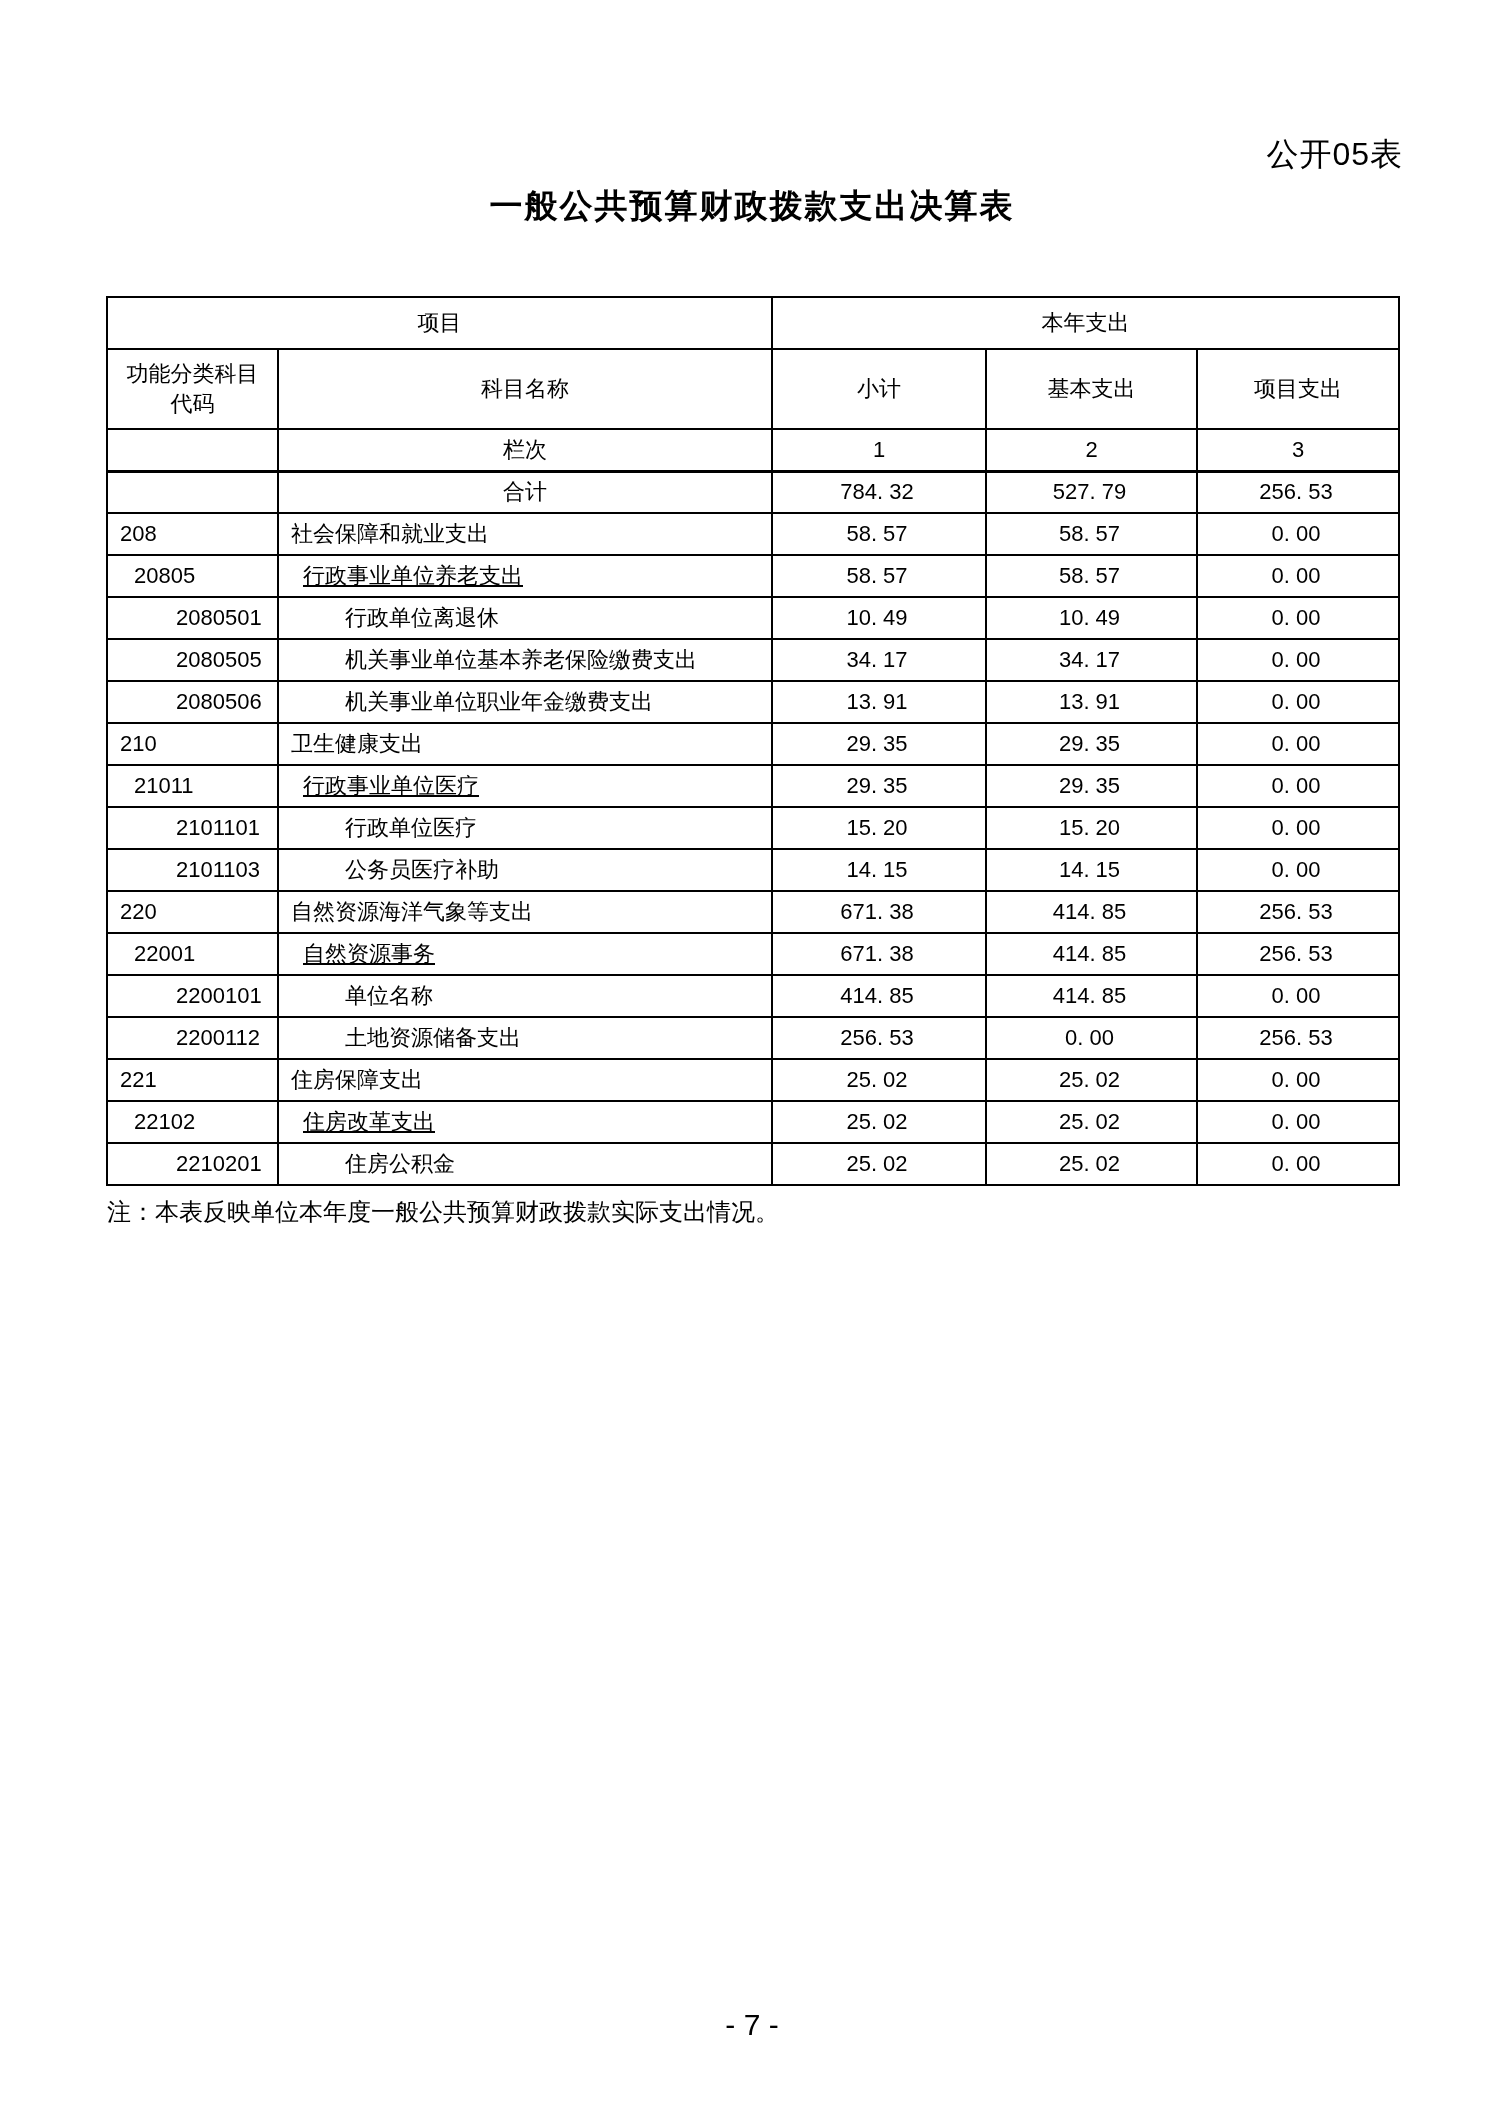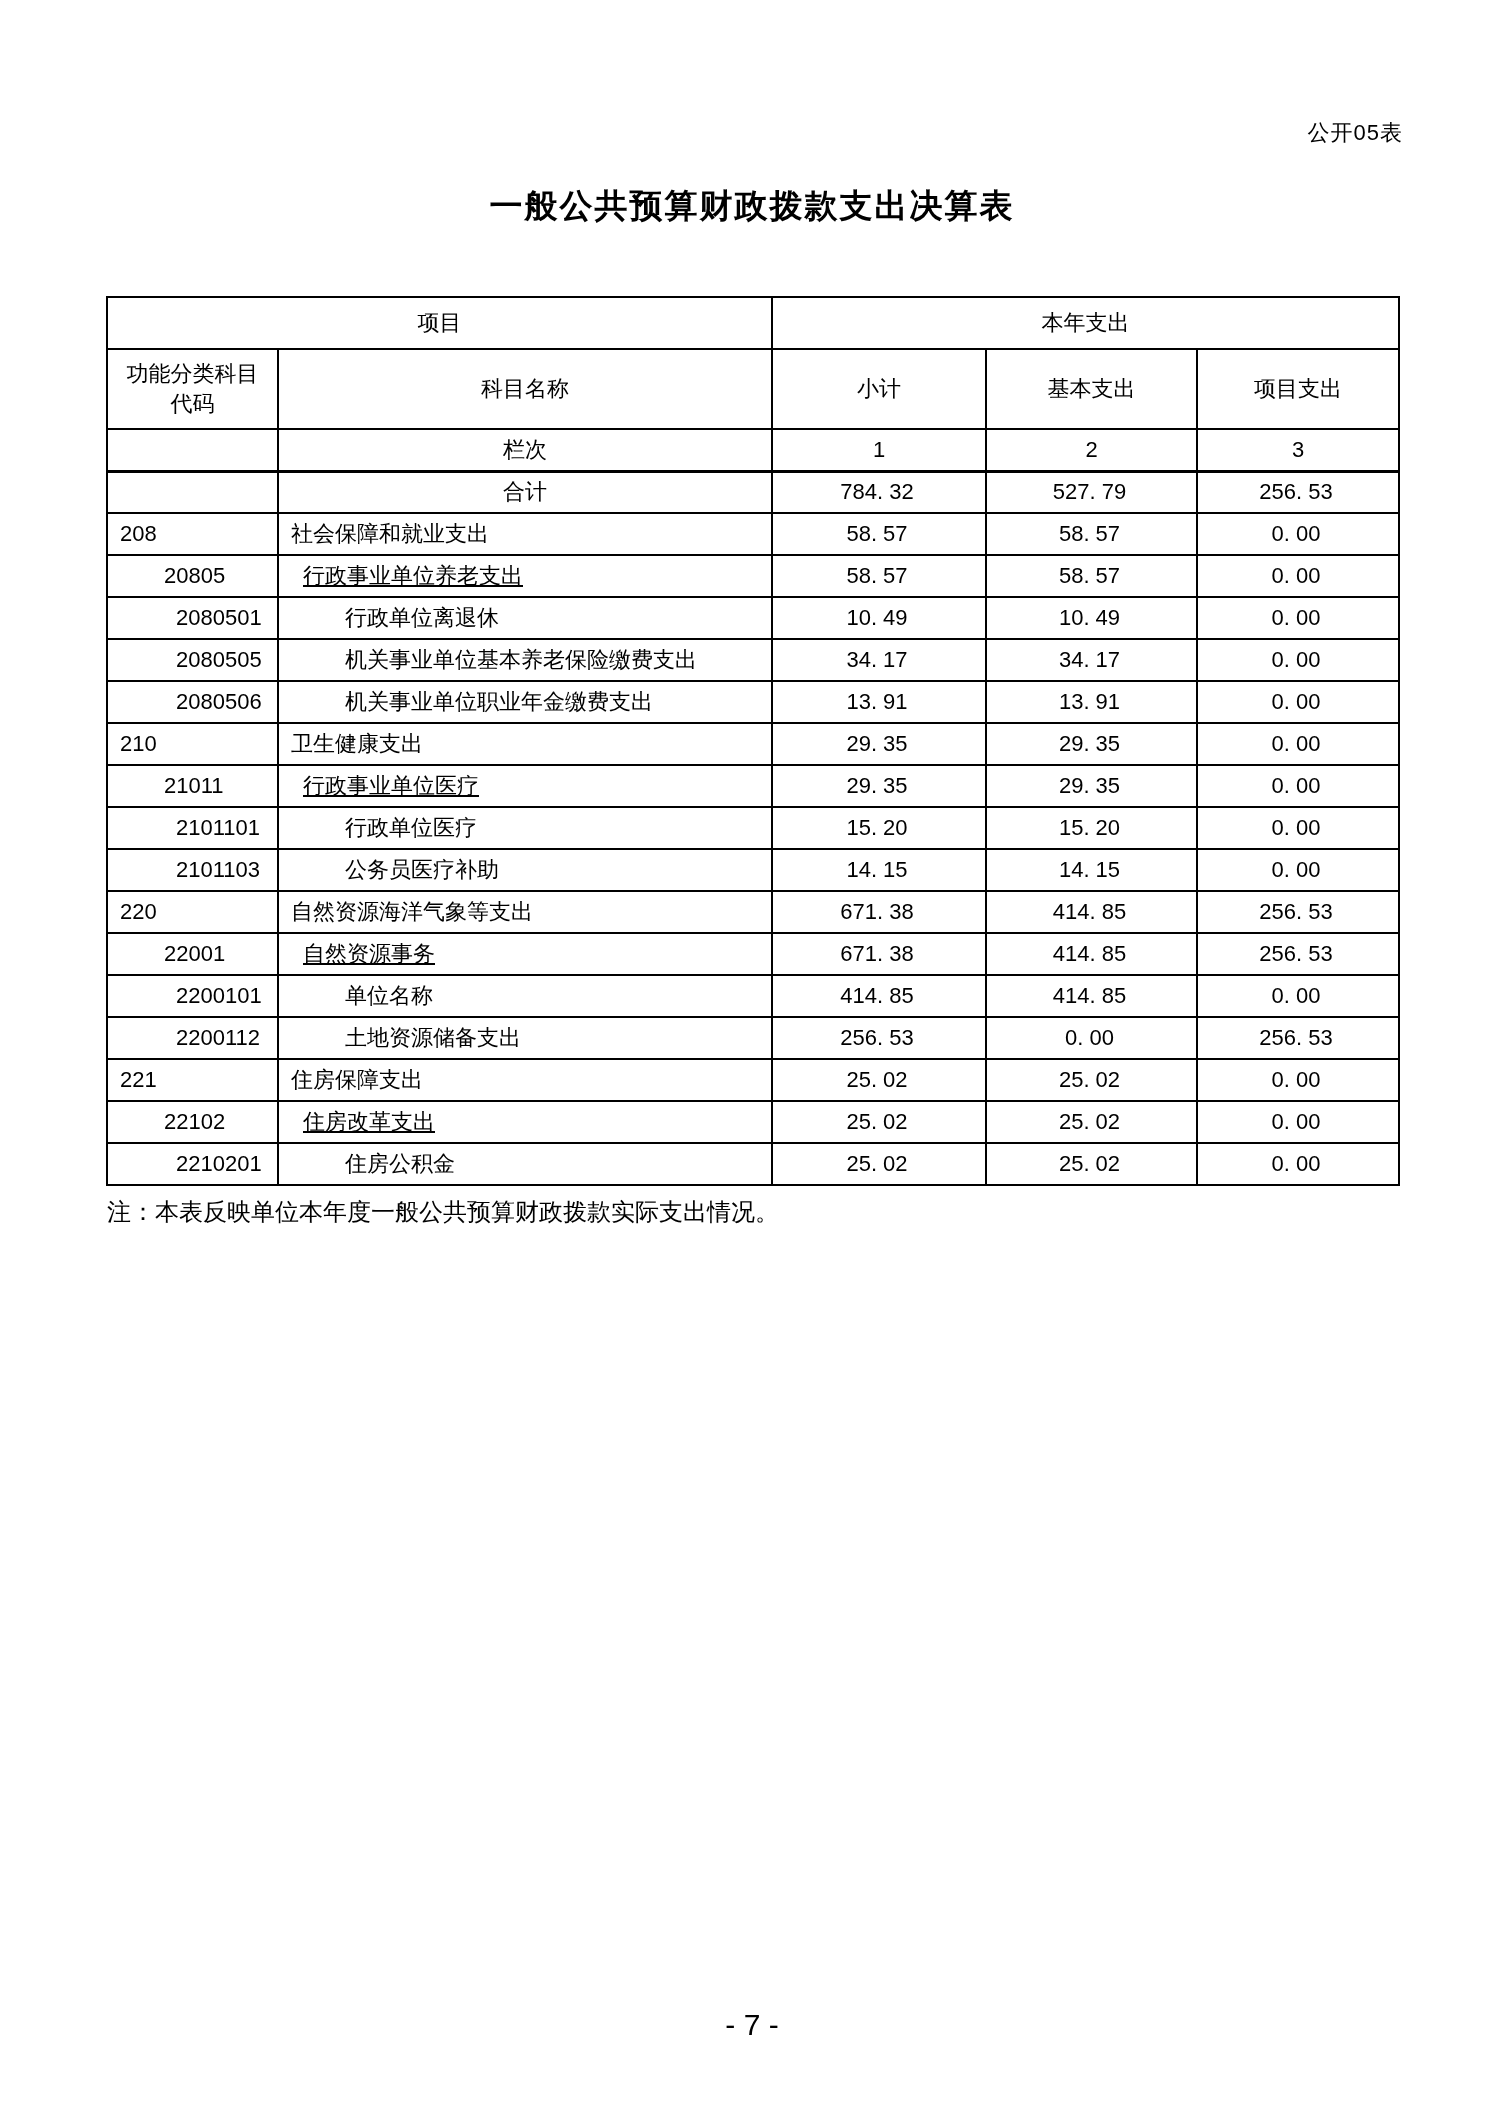--- a/index.html
+++ b/index.html
@@ -7,22 +7,22 @@
   .sheet {
     position:relative;
     width:1488px; height:2104px;
     background:#ffffff;
     color:#000000;
     font-family:"Liberation Sans", sans-serif;
     margin:0 auto;
     overflow:hidden;
   }
   .form-label {
-    position:absolute; top:118px; right:85px;
-    font-size:22px; letter-spacing:1px;
+    position:absolute; top:133px; right:85px;
+    font-size:32px; letter-spacing:1px;
   }
   .doc-title {
     position:absolute; top:184px; left:106px; width:1292px;
     text-align:center; font-size:33px; font-weight:bold; letter-spacing:2px;
   }
   .meta-row {
     position:absolute; top:262px; left:106px; width:1292px;
     display:flex; justify-content:space-between; align-items:flex-end;
     font-size:28px;
   }
@@ -39,21 +39,21 @@
   tr.hdr1 td { height:52px; text-align:center; }
   tr.hdr2 td { height:80px; text-align:center; line-height:1.35; }
   tr.hdr3 td { height:42px; text-align:center; border-bottom-width:3px; }
   tr.datarow td { height:42px; }
   td.num { text-align:center; padding-right:4px; }
   td.code { text-align:left; }
   td.name { text-align:left;margin-left:12px; }
   .name-center { text-align:center !important; }
   .lvl0 { padding-left:12px; }
   .lvl1 { padding-left:12px; }
-  .lvl2 { padding-left:56px; }
+  .lvl2 { padding-left:26px; }
   .lvl3 { padding-left:68px; }
   .nlvl1 { padding-left:12px; }
   .nlvl2 { padding-left:24px;text-decoration:underline; }
   .nlvl3 { padding-left:66px; }
   .table-note {
     position:absolute; top:1196px; left:107px;
     font-size:24px;
   }
   .page-number {
     position:absolute; top:2008px; left:106px; width:1292px;

